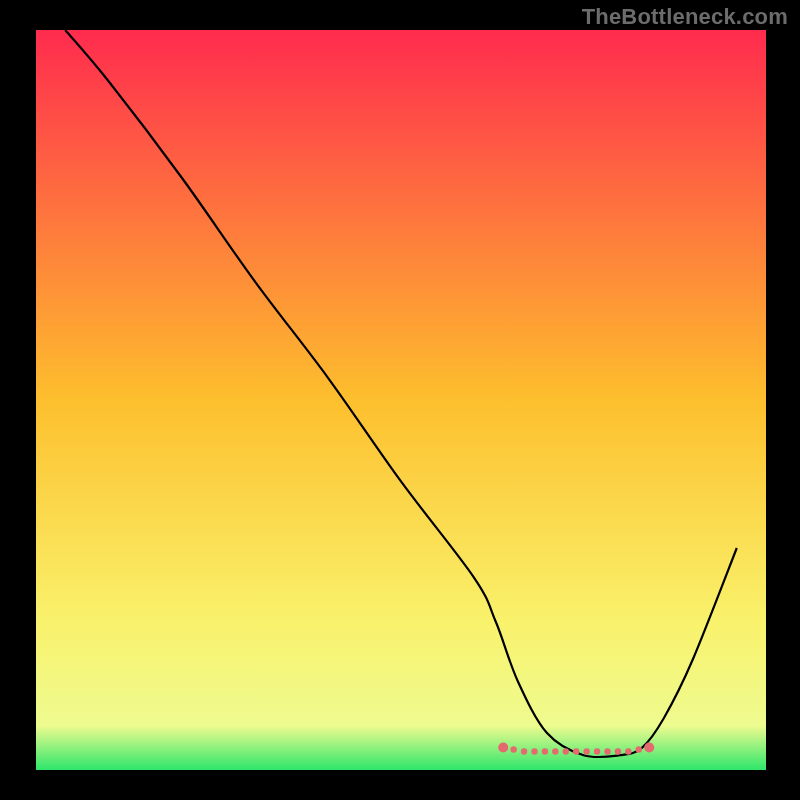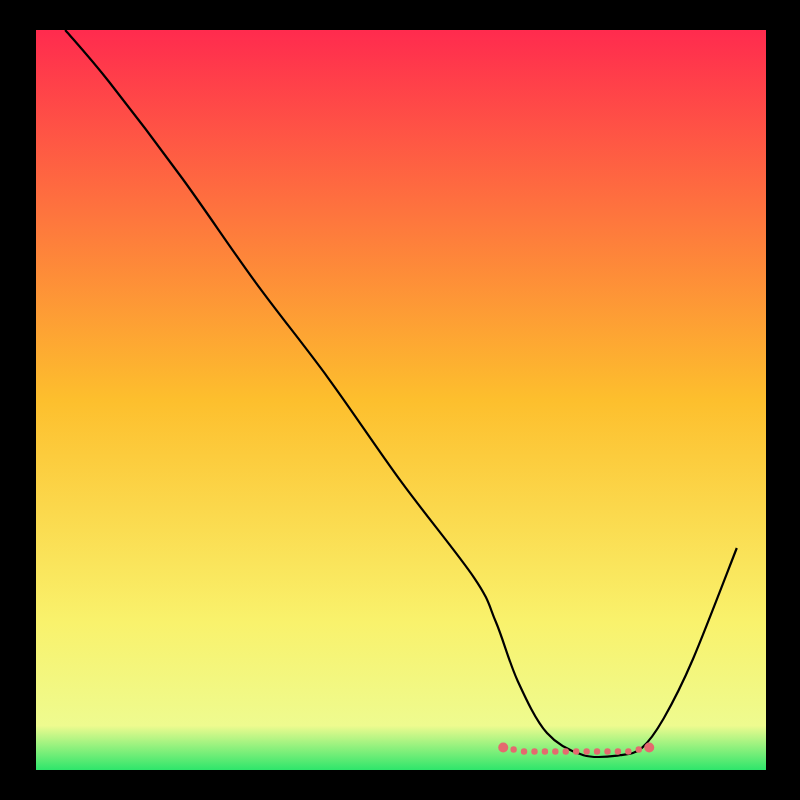--- a/index.html
+++ b/index.html
@@ -28,20 +28,21 @@
   svg {
     position: absolute;
     left: 0;
     top: 0;
   }
 </style>
 </head>
 <body>
 
 <div class="wrap">
+  <div class="watermark">TheBottleneck.com</div>
   <svg id="chart-svg" width="800" height="800" viewBox="0 0 800 800">
     <defs>
       <linearGradient id="bg-grad" x1="0" y1="0" x2="0" y2="1">
           <stop offset="0%" stop-color="#ff2b4e"></stop>
           <stop offset="50%" stop-color="#fdbf2d"></stop>
           <stop offset="80%" stop-color="#f9f26c"></stop>
           <stop offset="94%" stop-color="#eefb8f"></stop>
           <stop offset="100%" stop-color="#2ee66b"></stop>
         </linearGradient>
     </defs>

